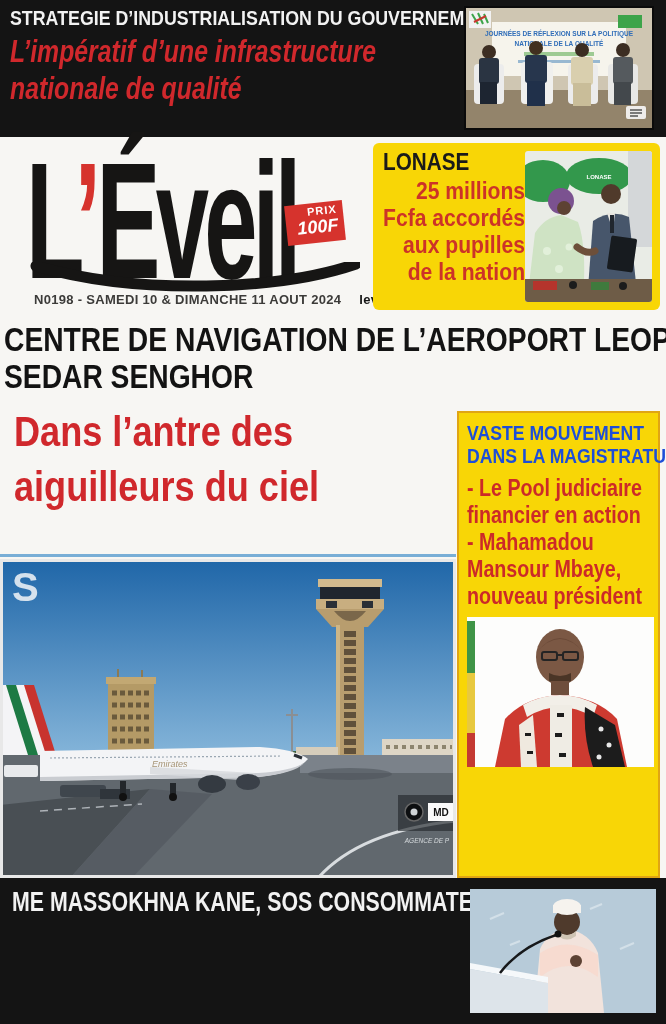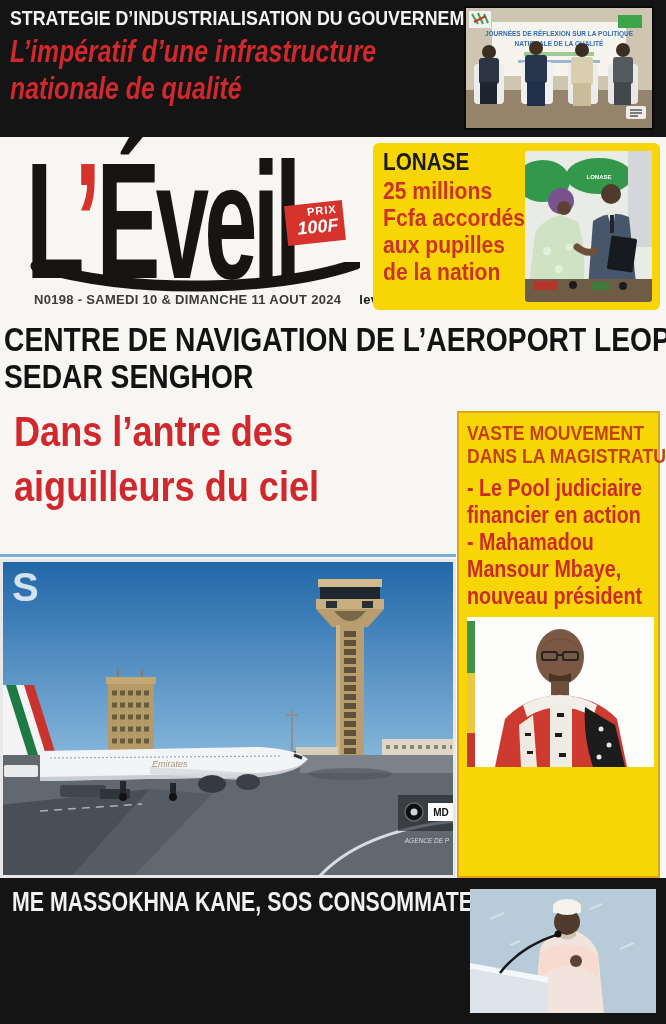--- a/index.html
+++ b/index.html
@@ -24,39 +24,39 @@
   .logo .apo{color:#d6332d;}
   .logo-swash{left:30px;top:125px;}
   .price-badge{left:286px;top:66px;width:58px;height:40px;background:#d6332d;color:#fff;
         transform:rotate(-6deg);text-align:right;padding:3px 6px;box-sizing:border-box;}
   .price-badge .p1{font-size:11px;font-weight:bold;letter-spacing:1px;line-height:11px;}
   .price-badge .p2{font-size:18px;font-weight:bold;font-style:italic;line-height:20px;}
   .issue-row{left:34px;top:155px;font-size:13px;font-weight:bold;color:#3c3b39;letter-spacing:.3px;}
   .issue-row .site{margin-left:18px;color:#141414;}
 
   
-  .lonase{left:373px;top:143px;width:287px;height:167px;background:#f8d606;border-radius:6px;}
+  .lonase{left:373px;top:143px;width:287px;height:167px;background:#f8d606;border-radius:6px;text-align:right;}
   .ln-kicker{left:10px;top:6px;font-size:23px;font-weight:bold;color:#1a1a1a;}
   .ln-kicker .cond{transform:scaleX(.9);}
   .ln-headline{left:10px;top:34px;color:#cc3328;font-weight:bold;font-size:24px;line-height:27px;}
   .ln-headline .cond{transform:scaleX(.88);}
   .ln-photo{left:152px;top:8px;width:127px;height:151px;border-radius:3px;overflow:hidden;}
 
   
   .center-kicker{left:4px;top:321px;color:#131313;font-weight:bold;font-size:34px;line-height:37px;}
   .center-kicker .cond{transform:scaleX(.83);}
   .main-headline{left:14px;top:404px;color:#d0282c;font-weight:bold;font-size:42px;line-height:55px;}
   .main-headline .cond{transform:scaleX(.86);}
   .blue-rule{left:0;top:554px;width:456px;height:3px;background:#79aed6;}
   .airport{left:0;top:559px;width:456px;height:319px;}
 
   
   .sidebar{left:457px;top:411px;width:203px;height:467px;background:#f8d606;
            border:2px solid #e0a513;box-sizing:border-box;padding:6px 6px 0 8px;}
-  .sb-kicker{font-size:21px;font-weight:bold;color:#c2410c;line-height:23px;margin-top:2px;}
+  .sb-kicker{font-size:21px;font-weight:bold;color:#1d4ed8;line-height:23px;margin-top:2px;}
   .sb-kicker .cond{transform:scaleX(.84);}
   .sb-items{margin-top:7px;color:#cc2a28;font-weight:bold;font-size:24px;line-height:27px;}
   .sb-items .cond{transform:scaleX(.82);}
   .sb-photo{display:block;margin-top:8px;}
 
   
   .bottom-banner{left:0;top:878px;width:666px;height:146px;background:#141414;}
   .bb-kicker{left:12px;top:9px;color:#f2f2f2;font-weight:bold;font-size:27px;}
   .bb-kicker .cond{transform:scaleX(.79);}
   .bb-headline{left:12px;top:42px;color:#d0282c;font-weight:bold;font-size:40px;line-height:47px;}

